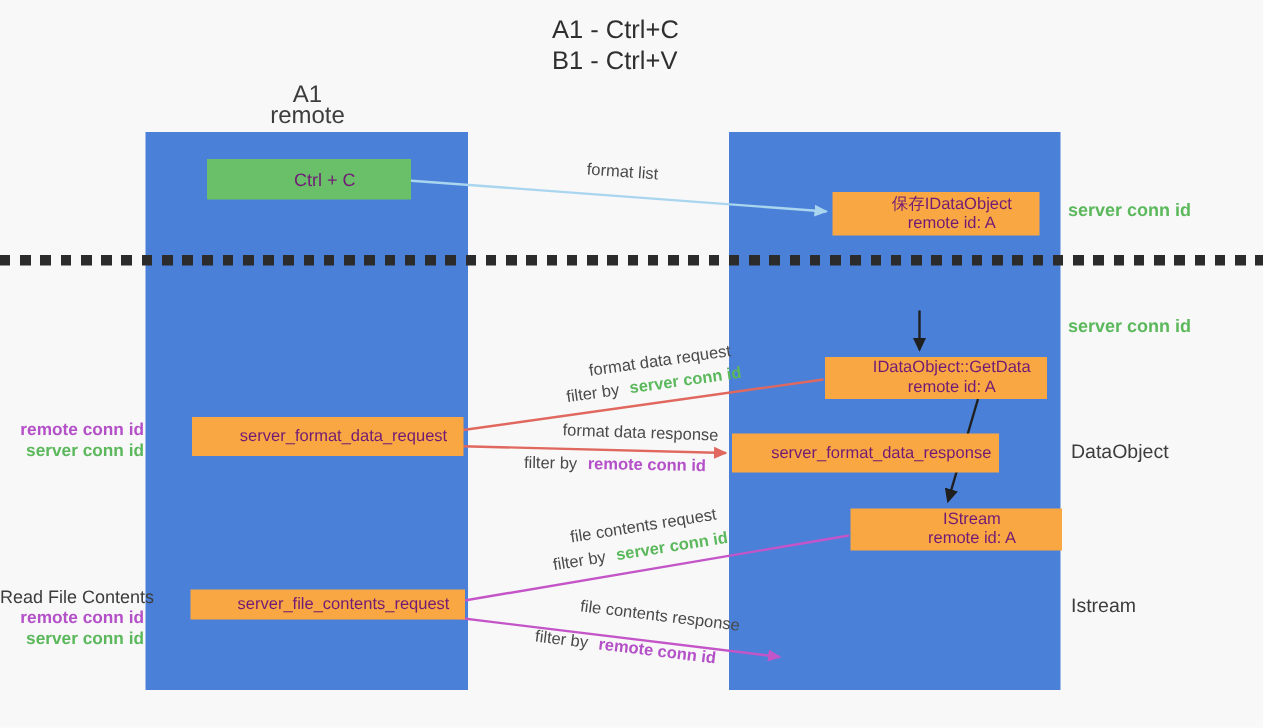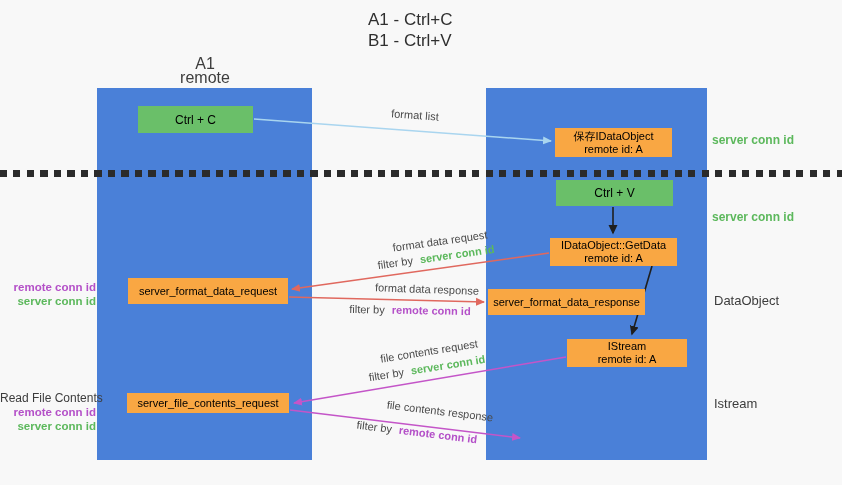--- a/index.html
+++ b/index.html
@@ -7,21 +7,21 @@
             font-family:Liberation Sans, sans-serif; overflow:hidden; }
   .title { position:absolute; left:368px; top:9px; font-size:17px; line-height:21px; color:#2f2f2f; z-index:5; }
   .col-header { position:absolute; text-align:center; font-size:16px; line-height:14px; color:#3d3d3d; z-index:5; }
   .col { position:absolute; top:88px; height:372px; background:#4a80d8; z-index:1; }
   #col-a1 { left:97px; width:215px; }
   #col-b1 { left:486px; width:221px; }
   .dotted { position:absolute; left:0; top:170px; width:842px; height:7px; z-index:2;
             background:repeating-linear-gradient(90deg,#2b2b2b 0 7px,transparent 7px 13.5px); }
   svg.overlay { position:absolute; left:0; top:0; z-index:3; }
   .node { position:absolute; z-index:4; display:flex; flex-direction:column; align-items:center;
-          justify-content:center; text-align:center; color:#000000; }
+          justify-content:center; text-align:center; color:#701a75;padding-left:21px; }
   .node.green  { background:#6abf69; font-size:12px; }
   .node.orange { background:#f9a743; font-size:11px; line-height:13px; }
   .albl { position:absolute; z-index:5; font-size:11px; color:#4a4a4a; white-space:nowrap; }
   .albl span + span { margin-left:4px; }
   .gt { color:#5cb85c; font-weight:700; }
   .pt { color:#b450c8; font-weight:700; }
   .dark { color:#3c3c3c; font-weight:400; }
   .side { position:absolute; z-index:5; font-size:12px; white-space:nowrap; }
   .side.big { font-size:13px;margin-top:48px; }
   .left-group { position:absolute; left:0; width:96px; text-align:right; z-index:5;
@@ -74,23 +74,20 @@
 
   <div class="node green" style="left:138px;top:106px;width:115px;height:27px">
     <span>Ctrl + C</span>
   </div>
 
   <div class="node orange" style="left:555px;top:128px;width:117px;height:29px">
     <span>保存IDataObject</span>
     <span>remote id: A</span>
   </div>
 
-  <div class="node green" style="left:556px;top:180px;width:117px;height:26px">
-    <span>Ctrl + V</span>
-  </div>
 
   <div class="node orange" style="left:550px;top:238px;width:127px;height:28px">
     <span>IDataObject::GetData</span>
     <span>remote id: A</span>
   </div>
 
   <div class="node orange" style="left:128px;top:278px;width:160px;height:26px">
     <span>server_format_data_request</span>
   </div>
 

